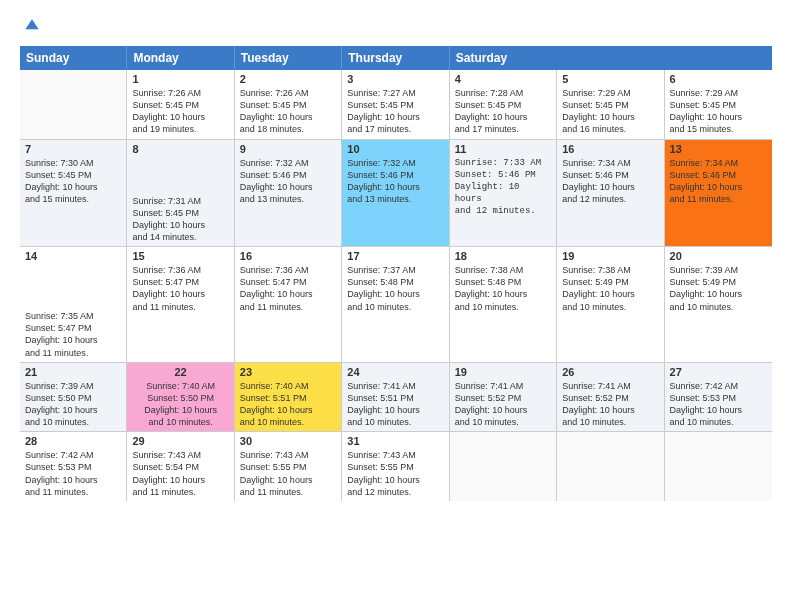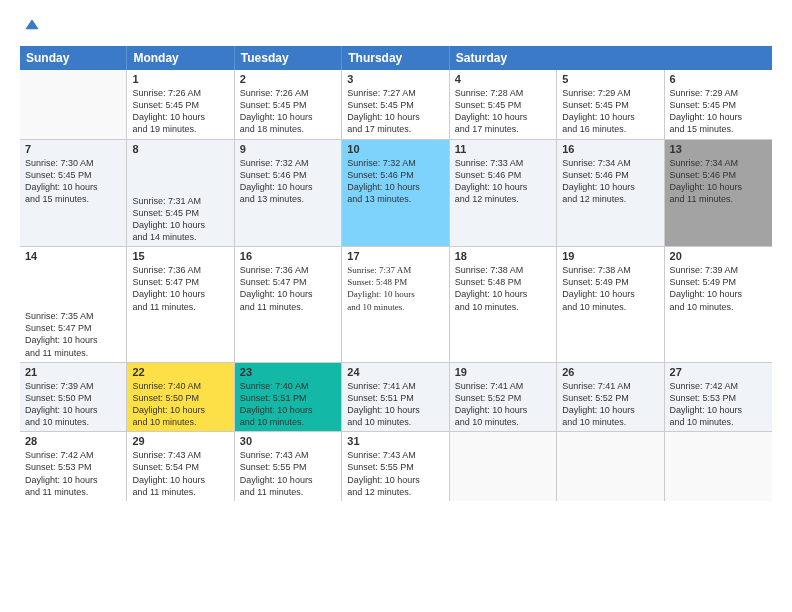--- a/index.html
+++ b/index.html
@@ -226,33 +226,33 @@
           </div>
           <div class="cal-cell" style="background: #7dd3fc;">
             <div class="day-num">10</div>
             <div class="day-info" style="white-space: pre-line;">Sunrise: 7:32 AM
 Sunset: 5:46 PM
 Daylight: 10 hours
 and 13 minutes.</div>
           </div>
           <div class="cal-cell" style="background: rgb(240, 244, 248);">
             <div class="day-num">11</div>
-            <div class="day-info" style="white-space: pre-line;">Sunrise: 7:33 AM
+            <div class="day-info" style="white-space: pre-line; font-family: Liberation Mono, monospace;">Sunrise: 7:33 AM
 Sunset: 5:46 PM
 Daylight: 10 hours
 and 12 minutes.</div>
           </div>
           <div class="cal-cell" style="background: rgb(240, 244, 248);">
             <div class="day-num">16</div>
             <div class="day-info" style="white-space: pre-line;">Sunrise: 7:34 AM
 Sunset: 5:46 PM
 Daylight: 10 hours
 and 12 minutes.</div>
           </div>
-          <div class="cal-cell" style="background: #a3a3a3;">
+          <div class="cal-cell" style="background: #f97316;">
             <div class="day-num">13</div>
             <div class="day-info" style="white-space: pre-line;">Sunrise: 7:34 AM
 Sunset: 5:46 PM
 Daylight: 10 hours
 and 11 minutes.</div>
           </div>
         </div>
         <div class="cal-row">
           <div class="cal-cell">
             <div class="day-num">14</div>
@@ -270,21 +270,21 @@
           </div>
           <div class="cal-cell">
             <div class="day-num">16</div>
             <div class="day-info" style="white-space: pre-line;">Sunrise: 7:36 AM
 Sunset: 5:47 PM
 Daylight: 10 hours
 and 11 minutes.</div>
           </div>
           <div class="cal-cell">
             <div class="day-num">17</div>
-            <div class="day-info" style="white-space: pre-line; font-family: Liberation Serif, serif;">Sunrise: 7:37 AM
+            <div class="day-info" style="white-space: pre-line;">Sunrise: 7:37 AM
 Sunset: 5:48 PM
 Daylight: 10 hours
 and 10 minutes.</div>
           </div>
           <div class="cal-cell">
             <div class="day-num">18</div>
             <div class="day-info" style="white-space: pre-line;">Sunrise: 7:38 AM
 Sunset: 5:48 PM
 Daylight: 10 hours
 and 10 minutes.</div>
@@ -305,28 +305,28 @@
           </div>
         </div>
         <div class="cal-row">
           <div class="cal-cell" style="background: rgb(240, 244, 248);">
             <div class="day-num">21</div>
             <div class="day-info" style="white-space: pre-line;">Sunrise: 7:39 AM
 Sunset: 5:50 PM
 Daylight: 10 hours
 and 10 minutes.</div>
           </div>
-          <div class="cal-cell" style="background: #fde047;">
+          <div class="cal-cell" style="background: #f9a8d4; text-align: center;">
             <div class="day-num">22</div>
             <div class="day-info" style="white-space: pre-line;">Sunrise: 7:40 AM
 Sunset: 5:50 PM
 Daylight: 10 hours
 and 10 minutes.</div>
           </div>
-          <div class="cal-cell" style="background: #14b8a6;">
+          <div class="cal-cell" style="background: #fde047;">
             <div class="day-num">23</div>
             <div class="day-info" style="white-space: pre-line;">Sunrise: 7:40 AM
 Sunset: 5:51 PM
 Daylight: 10 hours
 and 10 minutes.</div>
           </div>
           <div class="cal-cell" style="background: rgb(240, 244, 248);">
             <div class="day-num">24</div>
             <div class="day-info" style="white-space: pre-line;">Sunrise: 7:41 AM
 Sunset: 5:51 PM

